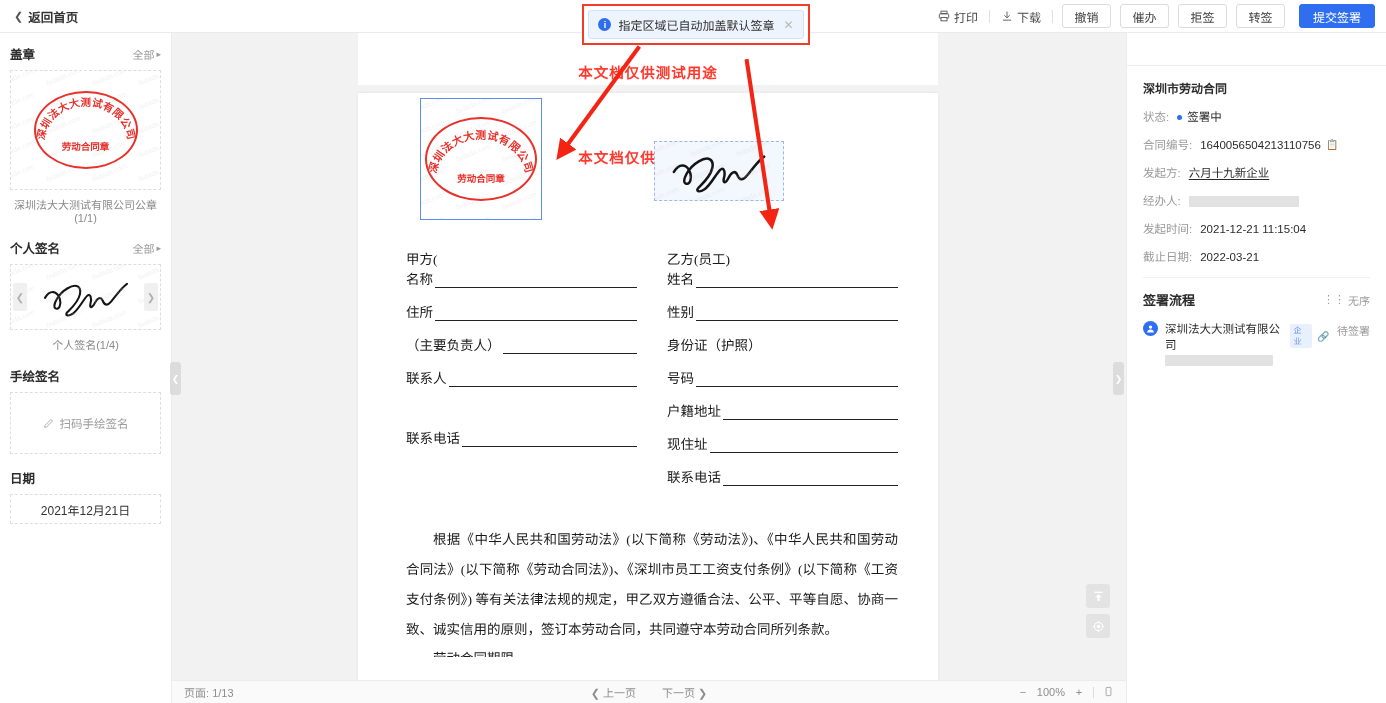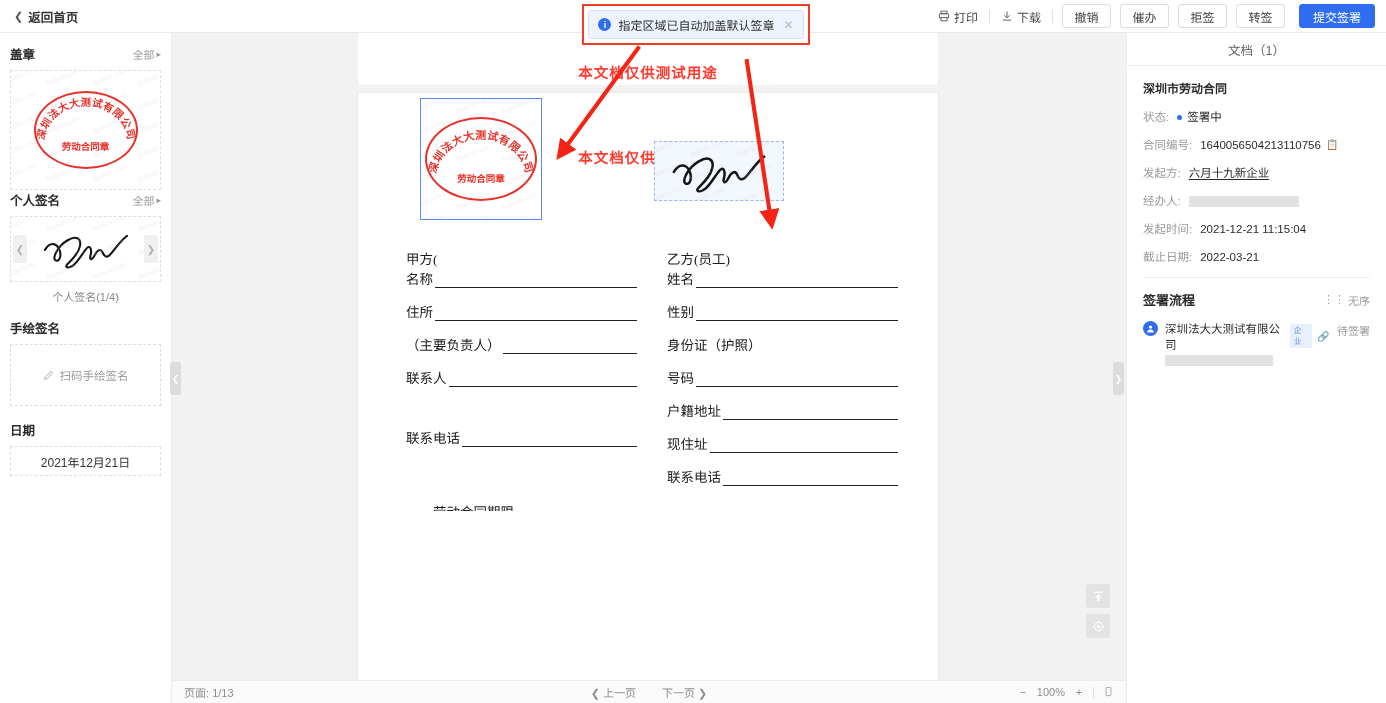--- a/index.html
+++ b/index.html
@@ -348,20 +348,21 @@
       <div class="seal">
         <div class="seal-outer-text">
           <svg viewBox="0 0 120 60">
             <path id="arc1" d="M 10,52 A 50,44 0 0 1 110,52" fill="none"></path>
             <text><textPath href="#arc1" startOffset="50%" text-anchor="middle">深圳法大大测试有限公司</textPath></text>
           </svg>
         </div>
         <div class="seal-bottom">劳动合同章</div>
       </div>
     </div>
+    <div class="stamp-caption">深圳法大大测试有限公司公章(1/1)</div>
 
     <div class="sb-section-head">
       <span class="sb-title">个人签名</span>
       <span class="sb-all">
         <span>全部</span>
         <span class="arr">▸</span>
       </span>
     </div>
     <div class="sig-card">
       <div class="wm-tile">
@@ -479,20 +480,21 @@
                 <span class="lbl">现住址</span>
                 <span class="line"></span>
               </div>
               <div class="field">
                 <span class="lbl">联系电话</span>
                 <span class="line"></span>
               </div>
             </div>
           </div>
 
+          <div class="para">根据《中华人民共和国劳动法》(以下简称《劳动法》)、《中华人民共和国劳动合同法》(以下简称《劳动合同法》)、《深圳市员工工资支付条例》(以下简称《工资支付条例》) 等有关法律法规的规定，甲乙双方遵循合法、公平、平等自愿、协商一致、诚实信用的原则，签订本劳动合同，共同遵守本劳动合同所列条款。</div>
           <div class="para-cut">劳动合同期限</div>
         </div>
 
         <div class="stamp-zone">
           <div class="wm-tile">
               <span style="left: -12px; top: 2px;">fadada.com</span>
               <span style="left: 34px; top: 2px;">fadada.com</span>
               <span style="left: 80px; top: 2px;">fadada.com</span>
               <span style="left: -12px; top: 26px;">fadada.com</span>
               <span style="left: 34px; top: 26px;">fadada.com</span>
@@ -596,21 +598,20 @@
           <svg width="11" height="11" viewBox="0 0 16 16" fill="none" stroke="#9a9a9a" stroke-width="1.2">
             <rect x="4.5" y="2" width="7" height="12" rx="1"></rect>
           </svg>
         </span>
       </div>
     </div>
   </div>
 
   <div class="rpanel">
     <div class="rtabs">
-      <div class="rtab">文档（1）</div>
     </div>
     <div class="rbody">
       <div class="r-doc-title">深圳市劳动合同</div>
 
       <div class="r-row">
         <span class="r-key">状态:</span>
         <span class="r-val">
           <span class="dot"></span>
           <span>签署中</span>
         </span>

